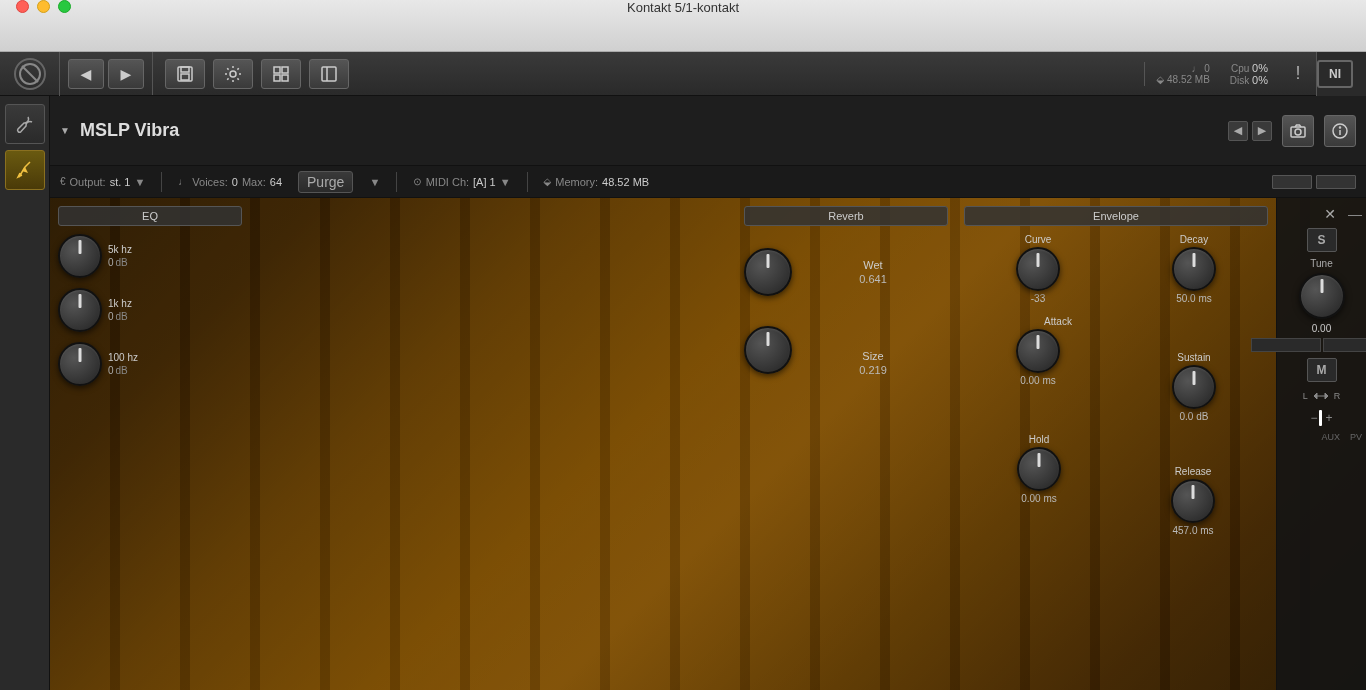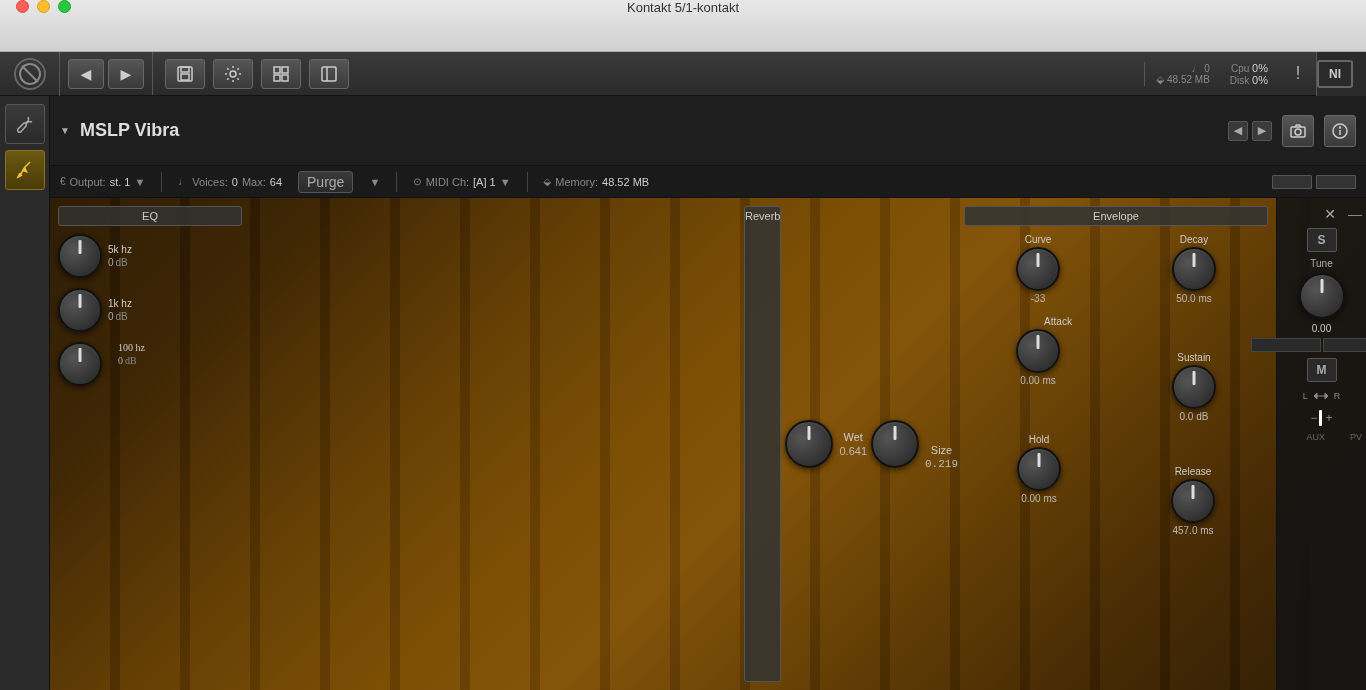--- a/index.html
+++ b/index.html
@@ -364,22 +364,22 @@
     }
 
     
     .middle-spacer { flex: 1; }
 
     
     .reverb-section {
       width: 220px;
       padding: 8px;
       display: flex;
-      flex-direction: row;
-      gap: 4px;
+      flex-direction: column;
+      gap: 16px;
     }
 
     
     .envelope-section {
       width: 320px;
       padding: 8px;
       display: flex;
       flex-direction: column;
       gap: 4px;
     }
@@ -617,21 +617,21 @@
             <div class="knob" style="width:44px;height:44px;flex-shrink:0;"></div>
             <div style="display:flex;flex-direction:column;gap:2px;">
               <span style="font-size:10px;color:#ccc;">1k hz</span>
               <div style="display:flex;align-items:center;gap:2px;">
                 <span style="font-size:10px;color:#aaa;">0</span>
                 <span style="font-size:10px;color:#888;">dB</span>
               </div>
             </div>
           </div>
 
-          <div style="display:flex;align-items:flex-start;gap:16px;padding:2px 0;font-family:Liberation Serif, serif;">
+          <div style="display:flex;align-items:center;gap:6px;padding:2px 0;">
             <div class="knob" style="width:44px;height:44px;flex-shrink:0;"></div>
             <div style="display:flex;flex-direction:column;gap:2px;">
               <span style="font-size:10px;color:#ccc;">100 hz</span>
               <div style="display:flex;align-items:center;gap:2px;">
                 <span style="font-size:10px;color:#aaa;">0</span>
                 <span style="font-size:10px;color:#888;">dB</span>
               </div>
             </div>
           </div>
         </div>
@@ -646,21 +646,21 @@
             <div style="display:flex;flex-direction:column;gap:2px;flex:1;align-items:center;">
               <span style="font-size:11px;color:#ccc;">Wet</span>
               <span style="font-size:11px;color:#bbb;">0.641</span>
             </div>
           </div>
 
           <div style="display:flex;align-items:center;gap:6px;padding:6px 0;">
             <div class="knob" style="width:48px;height:48px;flex-shrink:0;"></div>
             <div style="display:flex;flex-direction:column;gap:2px;flex:1;align-items:center;">
               <span style="font-size:11px;color:#ccc;margin-top:26px;">Size</span>
-              <span style="font-size:11px;color:#bbb;font-family:Liberation Mono, monospace;">0.219</span>
+              <span style="font-size:11px;color:#bbb;">0.219</span>
             </div>
           </div>
         </div>
 
         <div class="envelope-section">
           <div class="section-header">Envelope</div>
 
           <div style="display:grid;grid-template-columns:1fr 1fr;gap:8px;padding:4px 0;">
             <div style="display:flex;flex-direction:column;align-items:center;gap:2px;">
               <span style="font-size:10px;color:#ccc;">Curve</span>
@@ -738,21 +738,21 @@
           </div>
 
           <div style="display:flex;align-items:center;gap:4px;">
             <span style="font-size:12px;color:#888;">−</span>
             <div style="flex:1;height:16px;background:linear-gradient(90deg,#333,#777,#eee,#999);border-radius:2px;position:relative;">
               <div style="position:absolute;right:25%;top:0;width:3px;height:100%;background:#fff;border-radius:1px;"></div>
             </div>
             <span style="font-size:12px;color:#888;">+</span>
           </div>
 
-          <div style="display:flex;gap:25px;font-size:9px;color:#666;justify-content:flex-end;width:100%;">
+          <div style="display:flex;gap:10px;font-size:9px;color:#666;justify-content:flex-end;width:100%;">
             <span>AUX</span>
             <span>PV</span>
           </div>
         </div>
 
       </div>
     </div>
   </div>
 </div>
 

